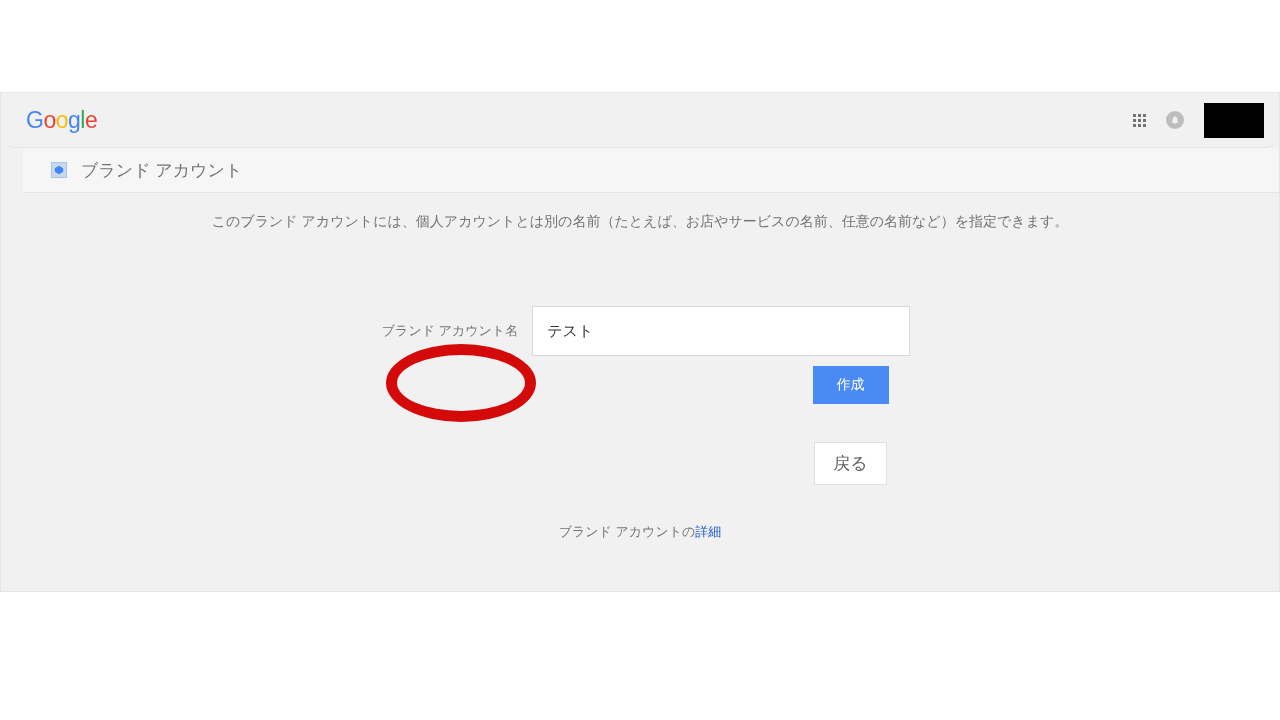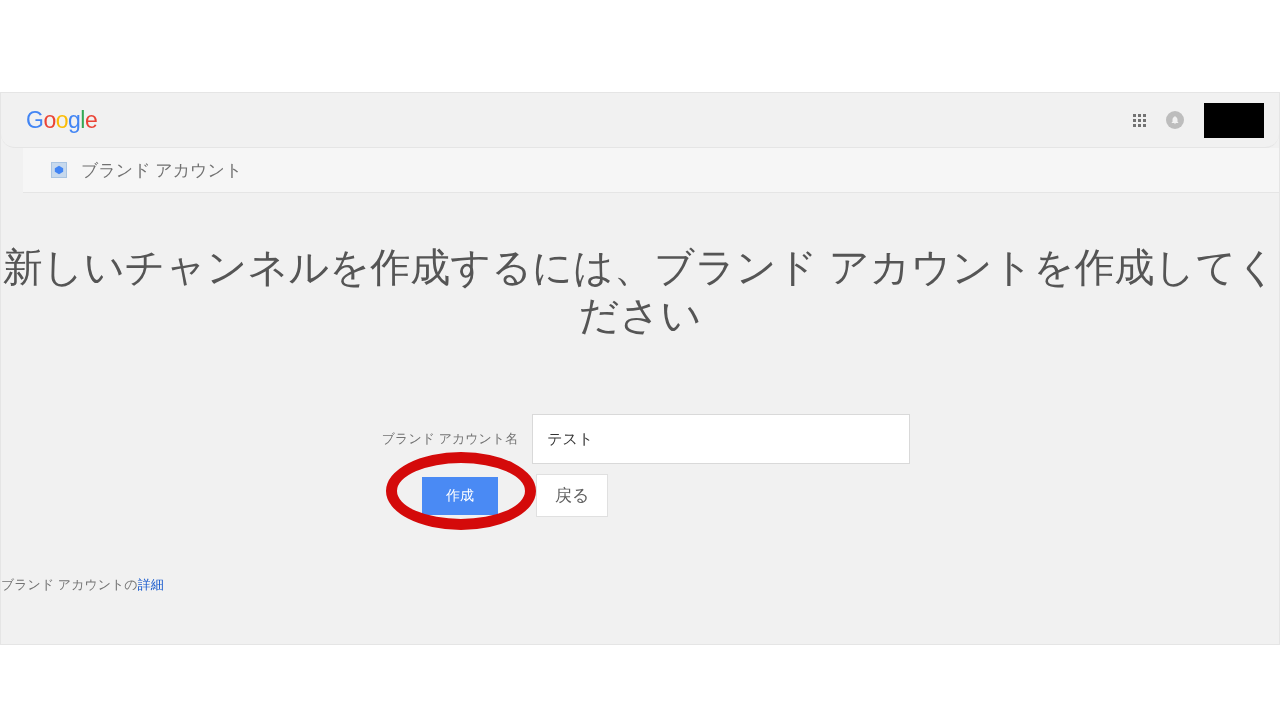--- a/index.html
+++ b/index.html
@@ -126,20 +126,21 @@
       font-family: inherit;
     }
     .button-row {
       display: flex;
       align-items: center;
       justify-content: flex-start;
       gap: 38px;
       margin-top: 10px;
       margin-left: 421px;
       position: relative;
+      flex-direction: column;
     }
     .btn-primary {
       background: #4a8af4;
       color: #fff;
       border: none;
       padding: 10px 24px;
       font-size: 14px;
       cursor: pointer;
       font-family: inherit;
     }
@@ -156,23 +157,24 @@
       position: absolute;
       width: 150px;
       height: 78px;
       border: 11px solid #d40a0a;
       border-radius: 50%;
       left: -36px;
       top: -22px;
       pointer-events: none;
     }
     .footer-text {
+      text-align: center;
       font-size: 13px;
       color: #737373;
-      margin-top: 59px;
+      margin-top: 38px;
     }
     .footer-text a {
       color: #1155cc;
       text-decoration: none;
     }
   </style>
 </head>
 <body>
 
 <div class="page">
@@ -205,21 +207,21 @@
   <div class="breadcrumb">
     <div class="breadcrumb-icon">
       <svg width="10" height="10" viewBox="0 0 24 24">
           <path d="M12 2l-10 6v8l10 6 10-6V8z"></path>
         </svg>
     </div>
     <div class="breadcrumb-text">ブランド アカウント</div>
   </div>
 
   <div class="content">
-    <h1 class="heading">新しいチャンネルを作成するには、ブランド アカウントを作成してください</h1>
+    <p class="subtext">このブランド アカウントには、個人アカウントとは別の名前（たとえば、お店やサービスの名前、任意の名前など）を指定できます。</p>
 
     <div class="form-row">
       <label class="form-label">ブランド アカウント名</label>
       <input type="text" class="text-input" value="テスト" style="">
     </div>
 
     <div class="button-row">
       <div class="highlight-circle"></div>
       <button class="btn-primary">作成</button>
       <button class="btn-secondary">戻る</button>

